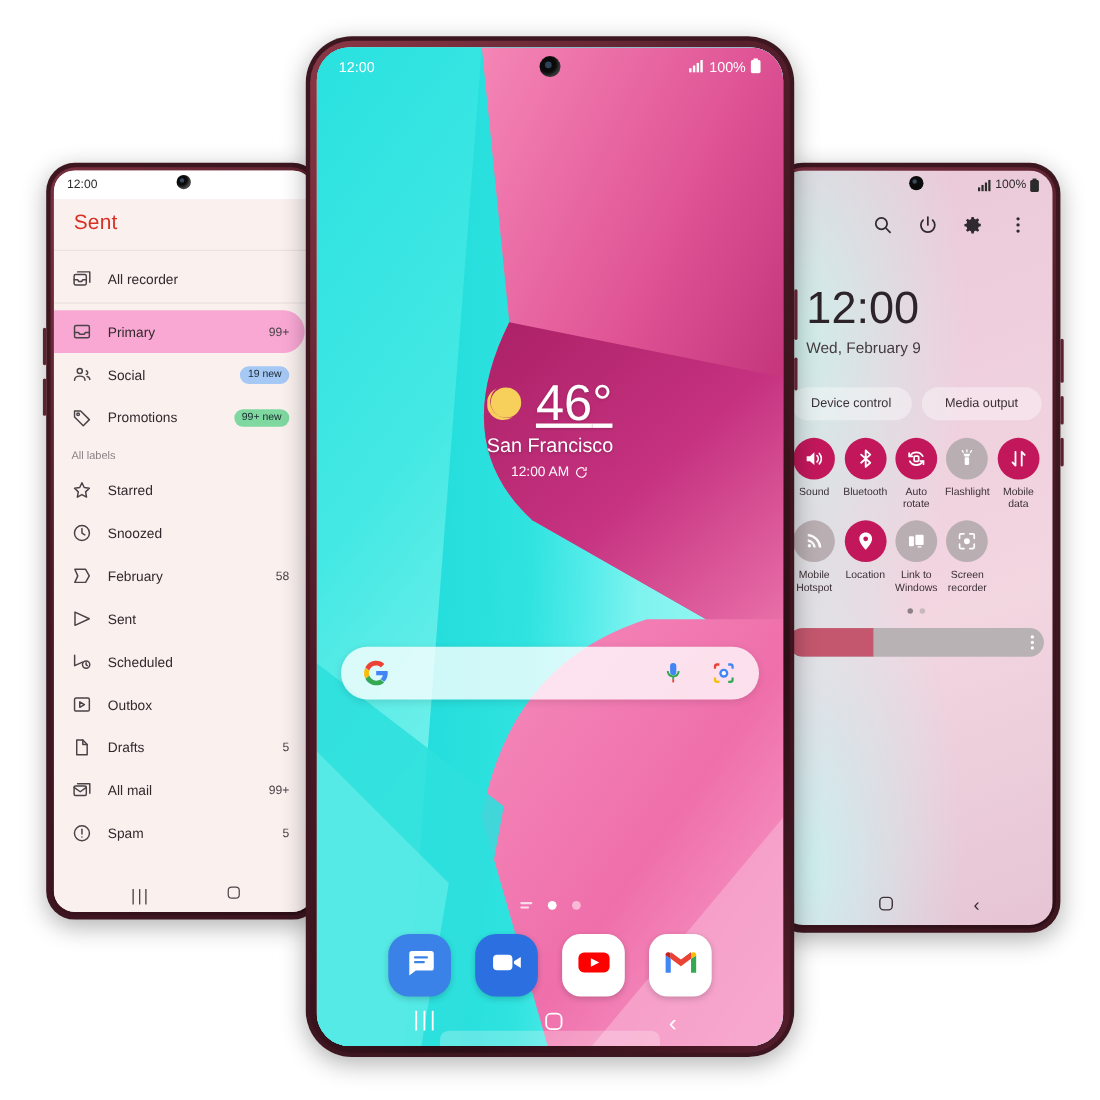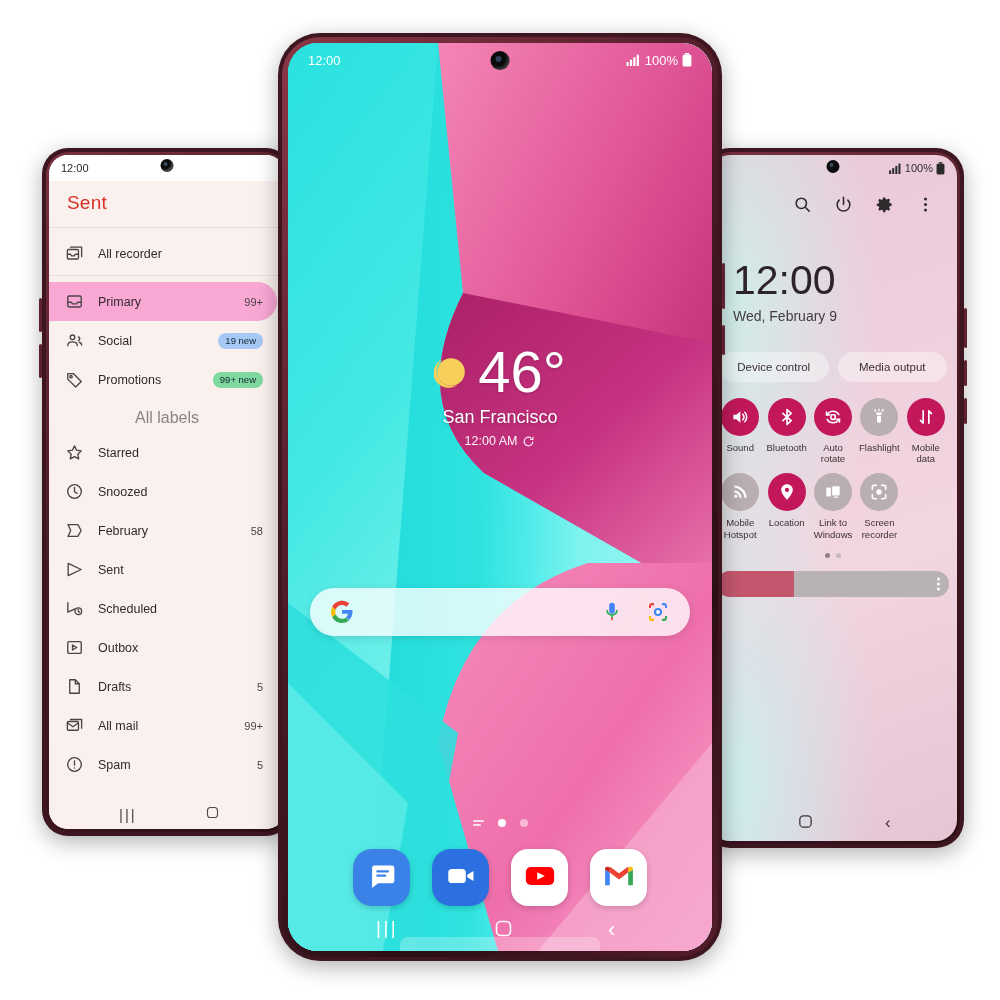--- a/index.html
+++ b/index.html
@@ -44,21 +44,21 @@
              gap:14px; border-radius:0 20px 20px 0; margin-right:8px; }
   .gm-item.active { background:#f9a8d4; }
   .gm-ico { width:19px; height:19px; flex:0 0 19px; color:#4a4347;
             display:flex; align-items:center; justify-content:center; }
   .gm-ico svg { width:100%; height:100%; display:block; }
   .gm-label { font-size:12.5px; color:#32292d; flex:1; }
   .gm-count { font-size:11px; color:#4a4347; }
   .gm-badge { font-size:9.5px; padding:2.5px 7px; border-radius:9px; color:#17272e; }
   .gm-badge.blue { background:#a6c8f5; }
   .gm-badge.green { background:#7fd8a0; }
-  .gm-section { font-size:16px; color:#8d8186; padding:10px 16px 6px;text-align:center; }
+  .gm-section { font-size:10px; color:#8d8186; padding:10px 16px 6px; }
   .l-nav { position:absolute; bottom:0; left:0; right:0; height:30px;
            display:flex; align-items:center; background:#faf1ef; }
   .l-nav .n1 { position:absolute; left:70px; color:#4f4549; font-size:15px;
                letter-spacing:2px; }
   .l-nav .n2 { position:absolute; left:156px; }
 
   
   #phone-right { left: 702px; top: 148px; width: 262px; height: 700px;
                  border-radius: 28px; }
   #phone-right .bezel { border-radius: 25px; }
@@ -128,22 +128,22 @@
   .c-punch { position:absolute; left:50%; top:8px; transform:translateX(-50%);
              width:19px; height:19px; border-radius:50%; background:#0a0a0a;
              z-index:6; box-shadow: inset -2px -2px 3px rgba(255,255,255,.2); }
   .c-punch::after{ content:""; position:absolute; left:5px; top:5px; width:6px; height:6px;
              border-radius:50%; background:#2f4258; }
 
   .weather { position:absolute; left:0; right:0; top:300px; text-align:center;
              color:#fff; z-index:5; }
   .weather .row1 { display:flex; align-items:center; justify-content:center; gap:10px; }
   .weather .moon { width:34px; height:34px; }
-  .weather .temp { font-size:58px; font-weight:300; line-height:1;
-             text-shadow:0 1px 3px rgba(0,0,0,.18); }
+  .weather .temp { font-size:46px; font-weight:300; line-height:1;
+             text-shadow:0 1px 3px rgba(0,0,0,.18);text-decoration:underline; }
   .weather .city { font-size:18px; margin-top:6px; text-shadow:0 1px 3px rgba(0,0,0,.25); }
   .weather .time { font-size:12.5px; margin-top:6px; display:flex; gap:5px;
              align-items:center; justify-content:center; opacity:.96; }
 
   .searchbar { position:absolute; left:22px; right:22px; top:545px; height:48px;
                border-radius:24px; background:rgba(255,255,255,.78);
                box-shadow:0 2px 8px rgba(0,0,0,.12);
                display:flex; align-items:center; padding:0 20px; z-index:5; }
   .searchbar .sp { flex:1; }
   .searchbar .gicon { width:24px; height:24px; }

